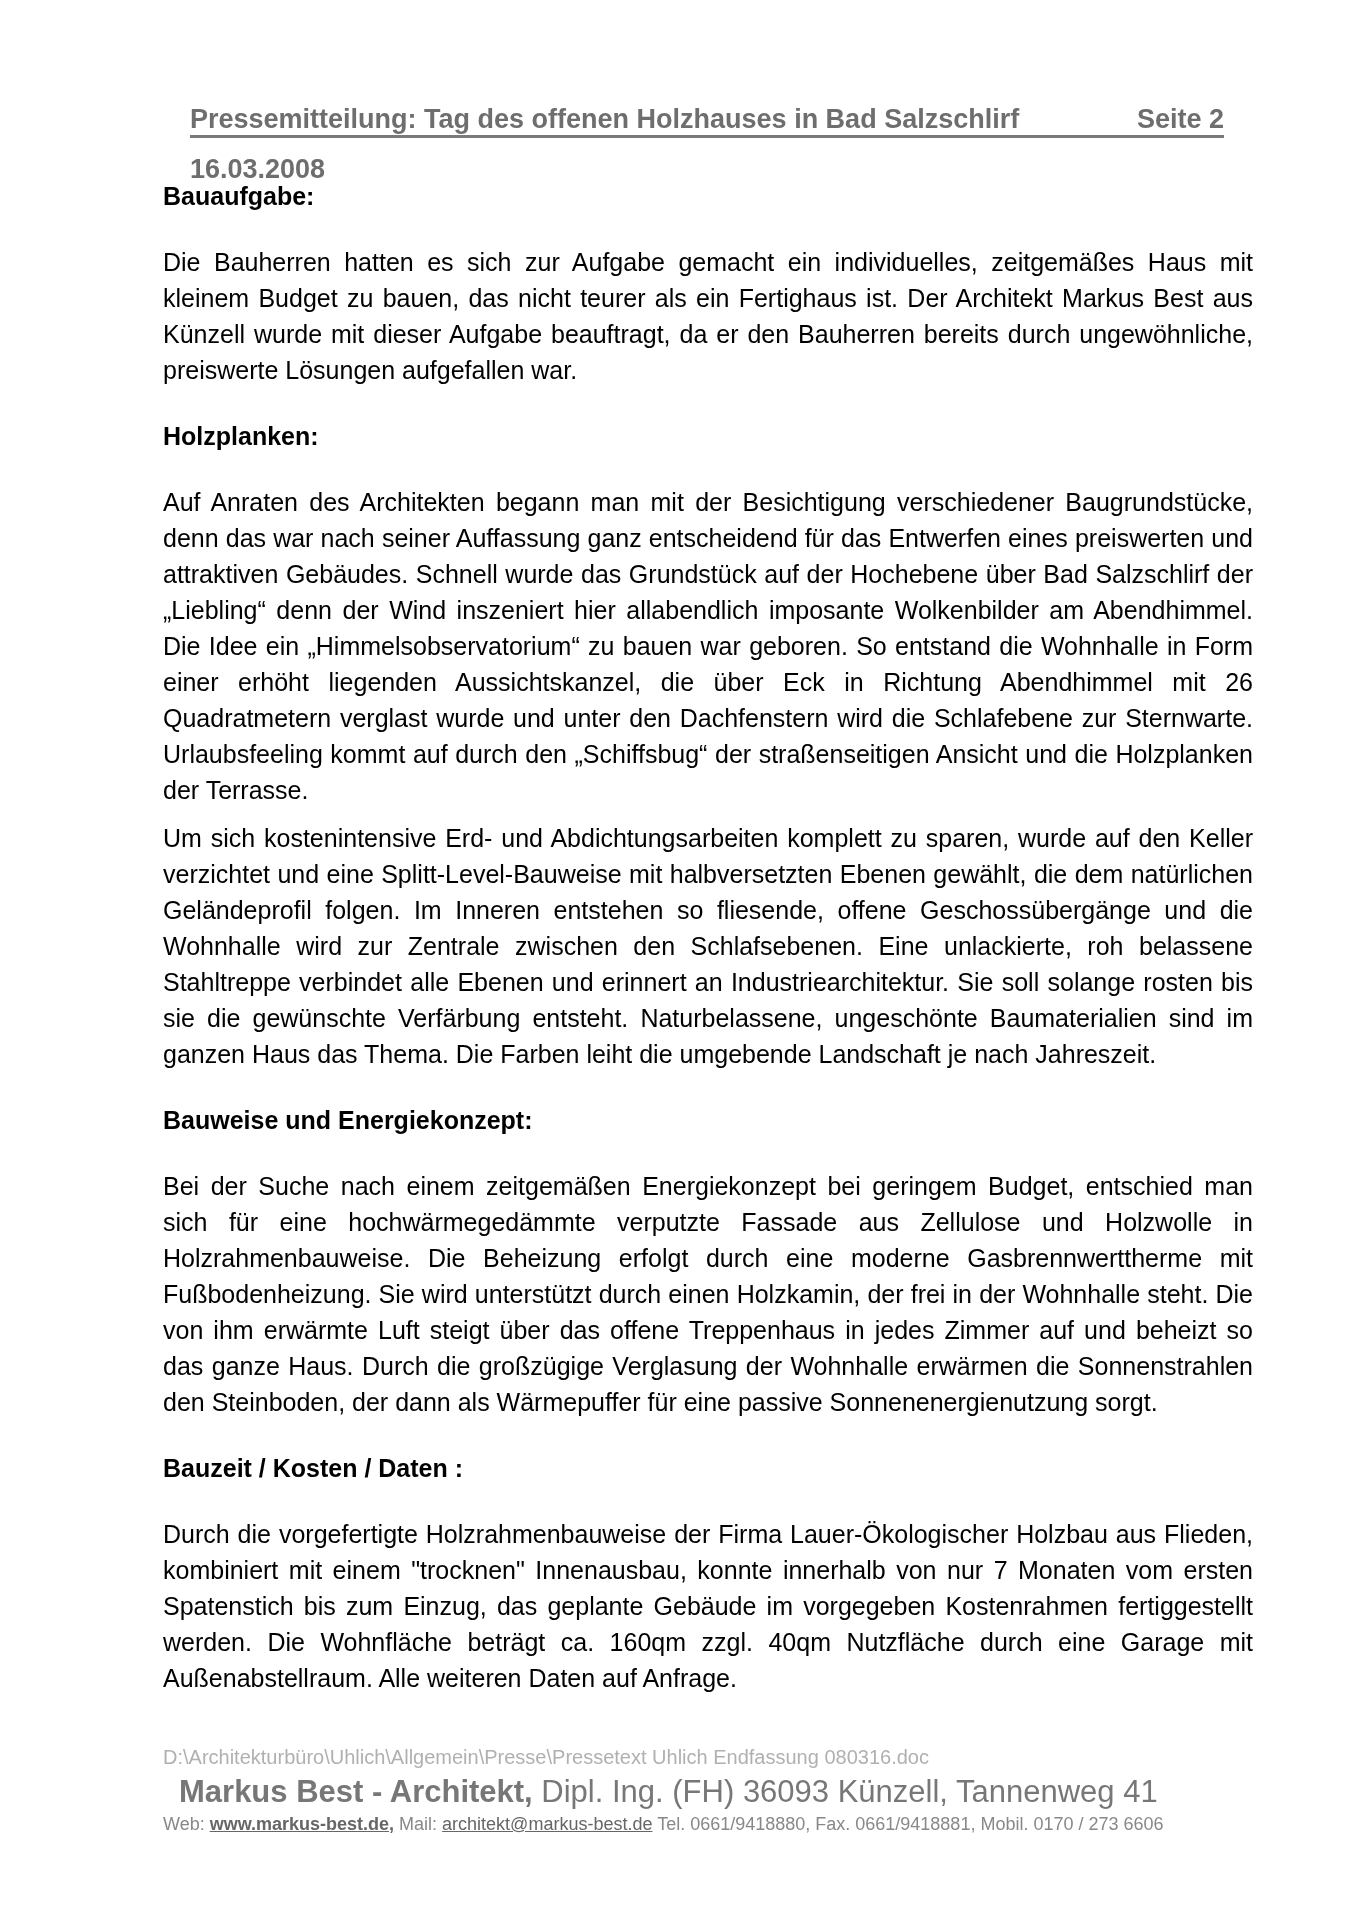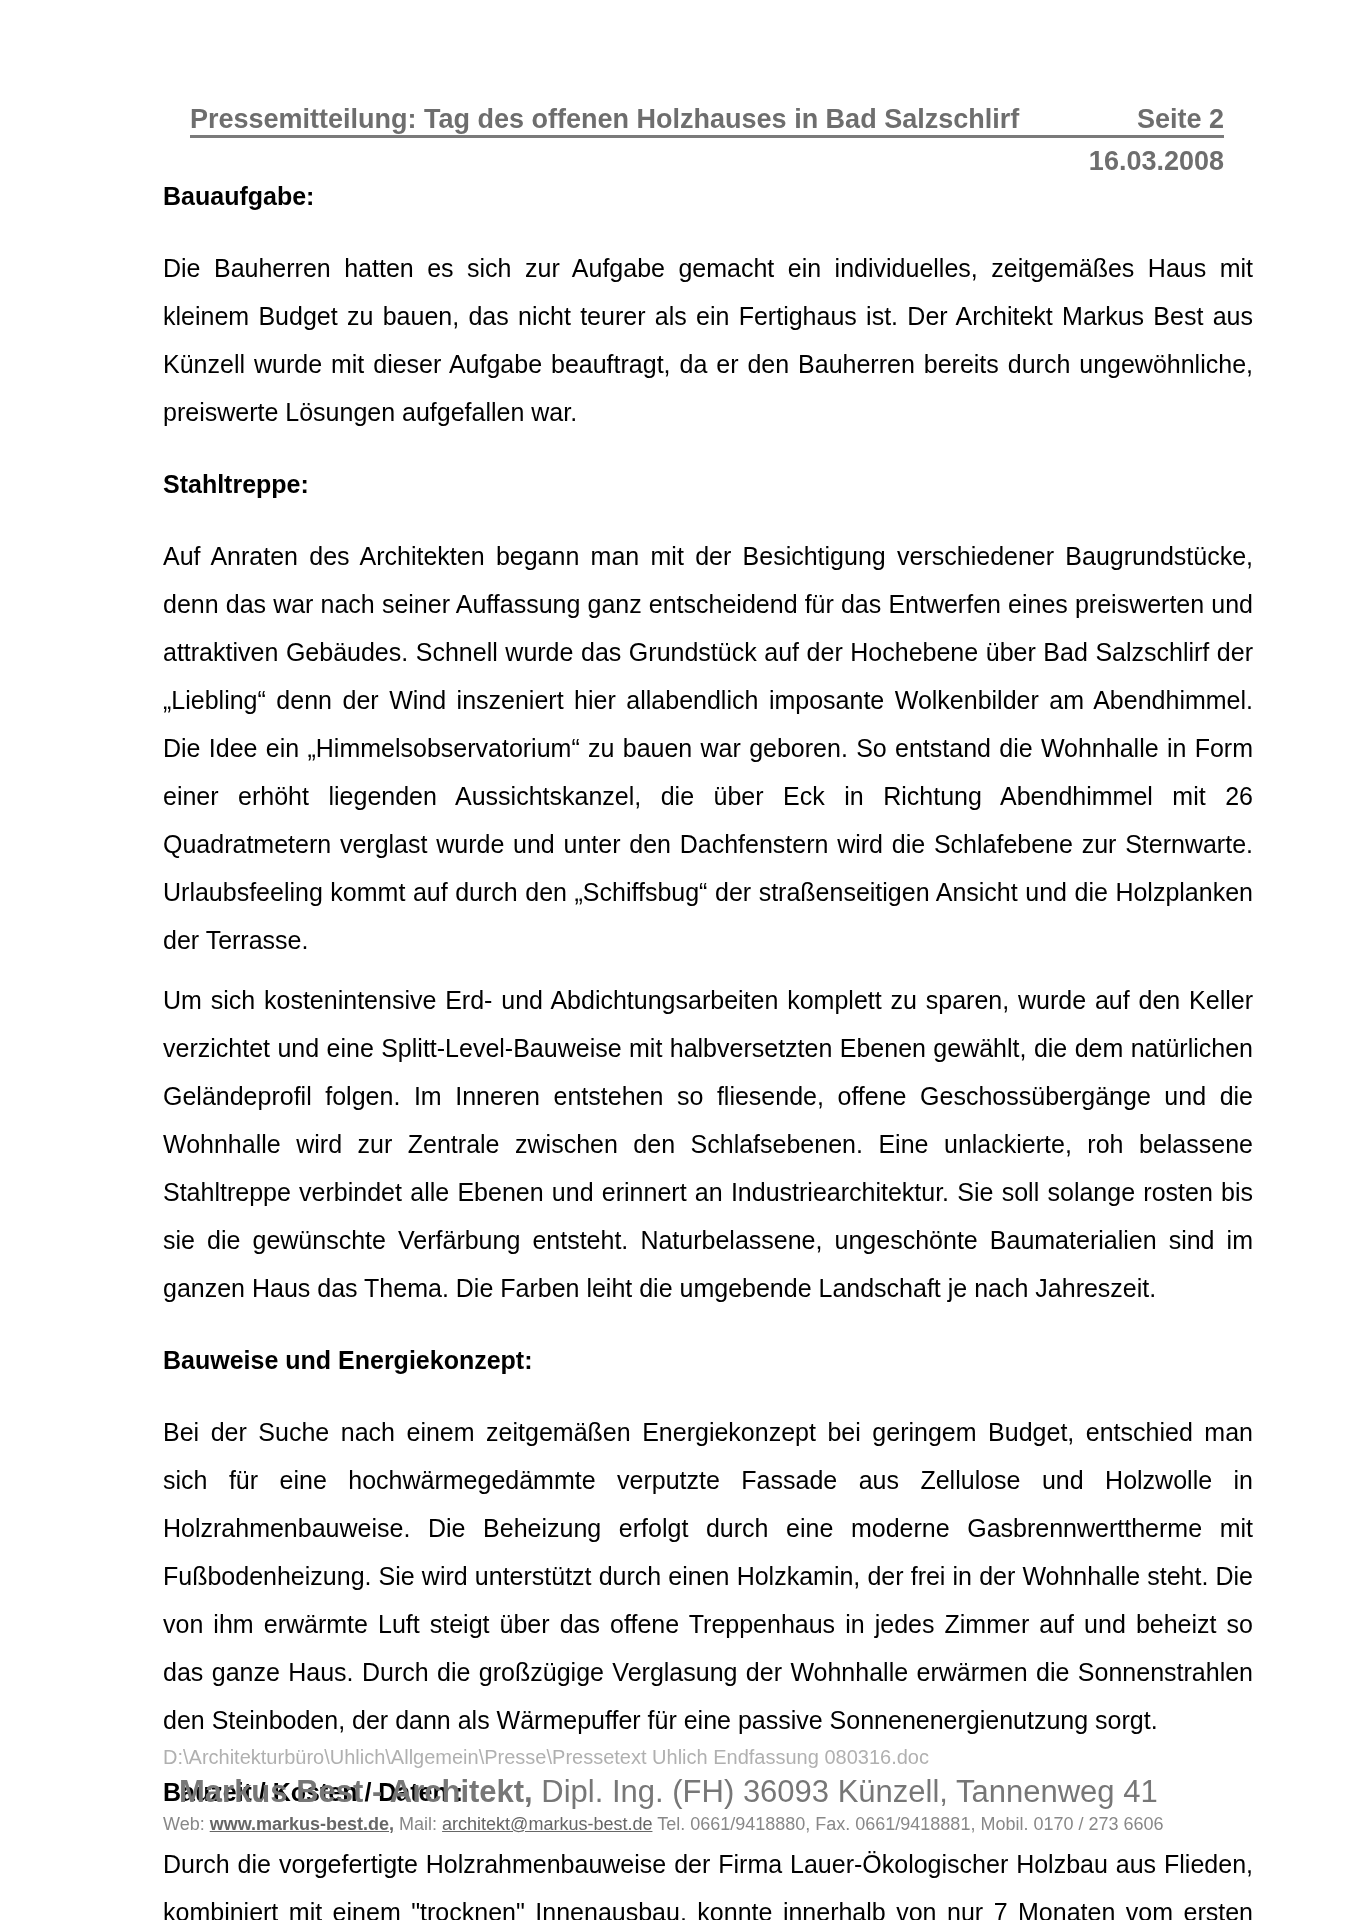--- a/index.html
+++ b/index.html
@@ -3,25 +3,25 @@
 <meta charset="utf-8">
 <style>
   html, body { margin: 0; padding: 0; background: #ffffff; }
   body { width: 1357px; height: 1920px; position: relative; overflow: hidden;
          font-family: "Liberation Sans", sans-serif; color: #000; }
   .page { position: absolute; left: 0; top: 0; width: 1357px; height: 1920px; }
 
   .header { position: absolute; left: 190px; top: 104px; width: 1034px; color: #6e6e6e; font-weight: bold; }
   .header-line { display: flex; justify-content: space-between; font-size: 27px; line-height: 30px;
                  border-bottom: 3px solid #7a7a7a; padding-bottom: 1px; }
-  .header-date { text-align: right; font-size: 27px; line-height: 30px; margin-top: 8px; }
+  .header-date { text-align: left; font-size: 27px; line-height: 30px; margin-top: 16px; }
 
   .content { position: absolute; left: 163px; top: 180px; width: 1090px; }
   .heading { font-weight: bold; font-size: 25px; line-height: 32px; margin: 0 0 32px 0; }
-  .para { font-size: 25px; line-height: 48px; text-align: justify; margin: 0 0 32px 0; }
+  .para { font-size: 25px; line-height: 36px; text-align: justify; margin: 0 0 32px 0; }
   .para-tight { margin-bottom: 12px; }
 
   .footer { position: absolute; left: 163px; top: 1744px; width: 1100px; color: #8a8a8a; }
   .footer-path { font-size: 20px; line-height: 26px; color: #b0b0b0; }
   .footer-main { font-size: 31px; line-height: 40px; color: #777; margin-top: 2px; white-space: nowrap; margin-left: 16px; }
   .footer-main b { font-weight: bold; }
   .footer-contact { font-size: 18px; line-height: 24px; color: #888; white-space: nowrap; }
   .footer-contact a { color: #666; text-decoration: underline; }
   .footer-contact a.web { font-weight: bold; }
 </style>
@@ -35,21 +35,21 @@
       <span>Pressemitteilung:  Tag des offenen Holzhauses in Bad Salzschlirf</span>
       <span>Seite  2</span>
     </div>
     <div class="header-date">16.03.2008</div>
   </div>
 
   <div class="content">
     <div class="heading">Bauaufgabe:</div>
     <div class="para">Die Bauherren hatten es sich zur Aufgabe gemacht ein individuelles, zeitgemäßes Haus mit kleinem Budget zu bauen, das nicht teurer als ein Fertighaus ist. Der Architekt Markus Best aus Künzell wurde mit dieser Aufgabe beauftragt, da er den Bauherren bereits durch ungewöhnliche, preiswerte Lösungen aufgefallen war.</div>
 
-    <div class="heading">Stahltreppe:</div>
+    <div class="heading">Holzplanken:</div>
     <div class="para para-tight">Auf Anraten des Architekten begann man mit der Besichtigung verschiedener Baugrundstücke, denn das war nach seiner Auffassung ganz entscheidend für das Entwerfen eines preiswerten und attraktiven Gebäudes. Schnell wurde das Grundstück auf der Hochebene über Bad Salzschlirf der „Liebling“ denn der Wind inszeniert hier allabendlich imposante Wolkenbilder am Abendhimmel. Die Idee ein „Himmelsobservatorium“ zu bauen war geboren. So entstand die Wohnhalle in Form einer erhöht liegenden Aussichtskanzel, die über Eck in Richtung Abendhimmel mit 26 Quadratmetern verglast wurde und unter den Dachfenstern wird die Schlafebene zur Sternwarte. Urlaubsfeeling kommt auf durch den „Schiffsbug“ der straßenseitigen Ansicht und die Holzplanken der Terrasse.</div>
     <div class="para">Um sich kostenintensive Erd- und Abdichtungsarbeiten komplett zu sparen, wurde auf den Keller verzichtet und eine Splitt-Level-Bauweise mit halbversetzten Ebenen gewählt, die dem natürlichen Geländeprofil folgen. Im Inneren entstehen so fliesende, offene Geschossübergänge und die Wohnhalle wird zur Zentrale zwischen den Schlafsebenen. Eine unlackierte, roh belassene Stahltreppe verbindet alle Ebenen und erinnert an Industriearchitektur. Sie soll solange rosten bis sie die gewünschte Verfärbung entsteht. Naturbelassene, ungeschönte Baumaterialien sind im ganzen Haus das Thema. Die Farben leiht die umgebende Landschaft je nach Jahreszeit.</div>
 
     <div class="heading">Bauweise und Energiekonzept:</div>
     <div class="para">Bei der Suche nach einem zeitgemäßen Energiekonzept bei geringem Budget, entschied man sich für eine hochwärmegedämmte verputzte Fassade aus Zellulose und Holzwolle in Holzrahmenbauweise. Die Beheizung erfolgt durch eine moderne Gasbrennwerttherme mit Fußbodenheizung. Sie wird unterstützt durch einen Holzkamin, der frei in der Wohnhalle steht. Die von ihm erwärmte Luft steigt über das offene Treppenhaus in jedes Zimmer auf und beheizt so das ganze Haus. Durch die großzügige Verglasung  der Wohnhalle erwärmen die Sonnenstrahlen den Steinboden, der dann als Wärmepuffer für eine passive Sonnenenergienutzung sorgt.</div>
 
     <div class="heading">Bauzeit / Kosten / Daten :</div>
     <div class="para">Durch die vorgefertigte Holzrahmenbauweise der Firma Lauer-Ökologischer Holzbau aus Flieden, kombiniert mit einem "trocknen" Innenausbau, konnte innerhalb von nur  7 Monaten vom ersten Spatenstich bis zum Einzug, das geplante Gebäude im vorgegeben Kostenrahmen fertiggestellt werden. Die Wohnfläche beträgt ca. 160qm zzgl. 40qm Nutzfläche durch eine Garage mit Außenabstellraum.  Alle weiteren Daten auf Anfrage.</div>
   </div>
 

